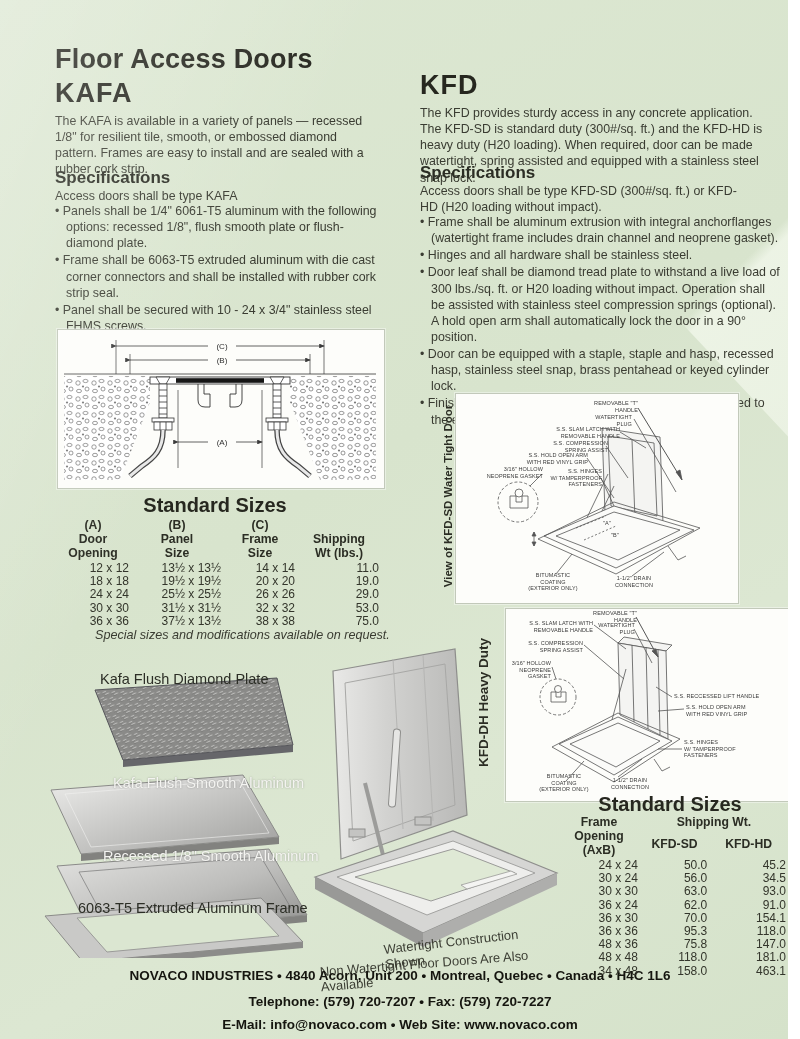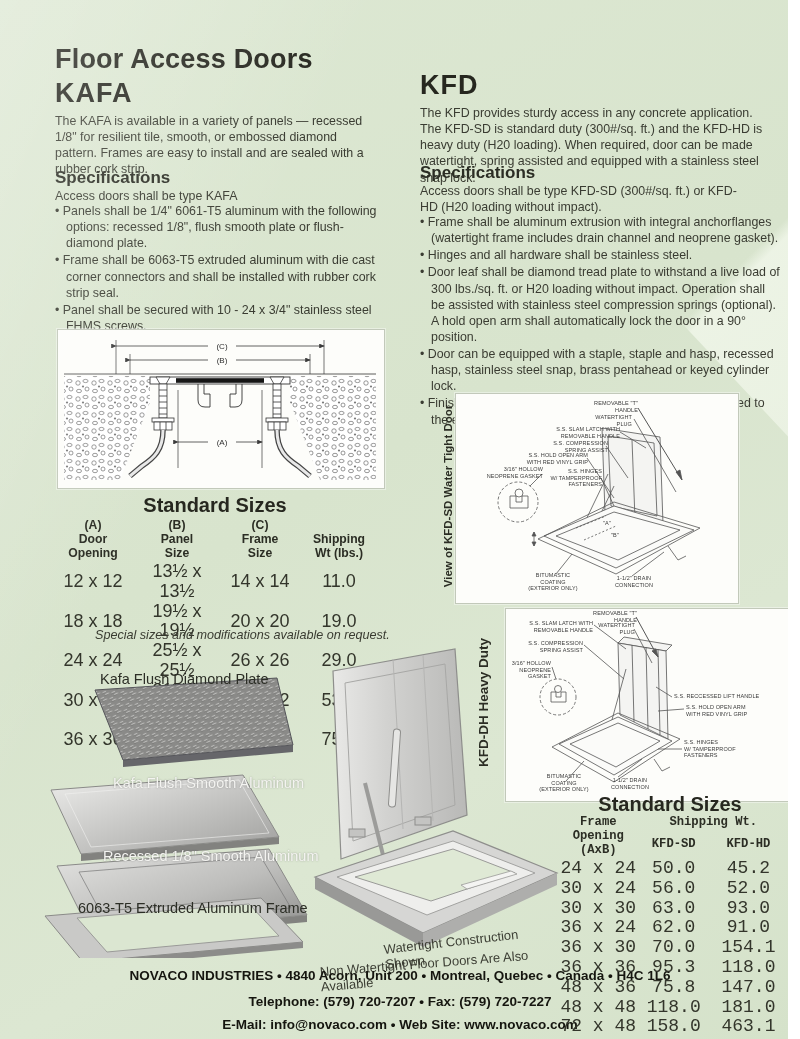--- a/index.html
+++ b/index.html
@@ -15,21 +15,21 @@
   .pre{white-space:pre-line;}
   h1,h2,h3{margin:0;color:#26271f;}
   .h1{font-size:27px;font-weight:bold;letter-spacing:.2px;}
   .h2{font-size:27px;font-weight:bold;letter-spacing:1px;}
   .h3{font-size:17px;font-weight:bold;color:#2b2d24;}
   .body-text{font-size:12.4px;line-height:1.3;color:#3a3c32;}
   .hang{padding-left:11px;text-indent:-11px;margin:0 0 1px 0;}
   .sizes-head{font-size:20px;font-weight:bold;text-align:center;color:#26271f;}
   table{border-collapse:collapse;}
   th{font-size:12.2px;font-weight:bold;color:#2b2d24;vertical-align:bottom;padding:0 2px 2px 2px;text-align:center;white-space:pre-line;line-height:1.15;}
-  td{font-size:18px;color:#33352b;text-align:center;padding:0 2px;line-height:1.1;height:13px;}
+  td{font-size:12px;color:#33352b;text-align:right;padding:0 2px;line-height:1.1;height:13px;}
   .note{font-style:italic;font-size:12.6px;color:#3a3c32;}
   .whitebox{background:#fdfdfa;border:1px solid #c2c9ba;box-shadow:0 0 0 1px rgba(255,255,255,.4);}
   .vlabel{font-weight:bold;color:#2b2d24;text-align:center;}
   .tiny{font-size:5.5px;line-height:1.2;color:#3a3a3a;letter-spacing:.1px;text-transform:uppercase;}
   .tiny.r{text-align:right;}
   .tiny.c{text-align:center;}
   .tiny.l{text-align:left;}
   .plabel{font-size:14.5px;color:#2c2e26;}
   .plabel.white{color:#f4f4f1;text-shadow:0 0 2px rgba(60,60,60,.4);}
   .caption{font-size:13px;color:#3c3e34;}
@@ -400,21 +400,21 @@
 W/ TAMPERPROOF
 FASTENERS</div>
     <div class="abs tiny c pre" style="left:96px;top:168px;width:56px;">1-1/2" DRAIN
 CONNECTION</div>
     <div class="abs tiny c pre" style="left:28px;top:164px;width:60px;">BITUMASTIC
 COATING
 (EXTERIOR ONLY)</div>
   </div>
 
   <div class="abs sizes-head" style="left:545px;top:793px;width:250px;z-index:3;">Standard Sizes</div>
-  <table class="abs" style="left:558px;top:815px;z-index:3;font-family:Liberation Mono, monospace;">
+  <table class="abs" style="left:558px;top:815px;z-index:3;">
     <thead>
       <tr>
         <th rowspan="2" style="width:80px;">Frame
 Opening
 (AxB)</th>
         <th colspan="2" style="vertical-align:top;">Shipping Wt.</th>
       </tr>
       <tr>
         <th style="width:68px;vertical-align:top;">KFD-SD</th>
         <th style="width:78px;vertical-align:top;margin-top:38px;">KFD-HD</th>
@@ -422,21 +422,21 @@
     </thead>
     <tbody>
         <tr>
           <td>24 x 24</td>
           <td>50.0</td>
           <td>45.2</td>
         </tr>
         <tr>
           <td>30 x 24</td>
           <td>56.0</td>
-          <td>52.0</td>
+          <td>34.5</td>
         </tr>
         <tr>
           <td>30 x 30</td>
           <td>63.0</td>
           <td>93.0</td>
         </tr>
         <tr>
           <td>36 x 24</td>
           <td>62.0</td>
           <td>91.0</td>
@@ -455,21 +455,21 @@
           <td>48 x 36</td>
           <td>75.8</td>
           <td>147.0</td>
         </tr>
         <tr>
           <td>48 x 48</td>
           <td>118.0</td>
           <td>181.0</td>
         </tr>
         <tr>
-          <td>72 x 48</td>
+          <td>34 x 48</td>
           <td>158.0</td>
           <td>463.1</td>
         </tr>
       </tbody>
   </table>
 
   <div class="abs footer-line" style="top:968px;font-size:13.5px;">NOVACO INDUSTRIES • 4840 Acorn, Unit 200  • Montreal, Quebec  • Canada  • H4C 1L6</div>
   <div class="abs footer-line" style="top:994px;font-size:13.5px;">Telephone: (579) 720-7207 • Fax: (579) 720-7227</div>
   <div class="abs footer-line" style="top:1017px;font-size:13.5px;">E-Mail: info@novaco.com • Web Site: www.novaco.com</div>
 

